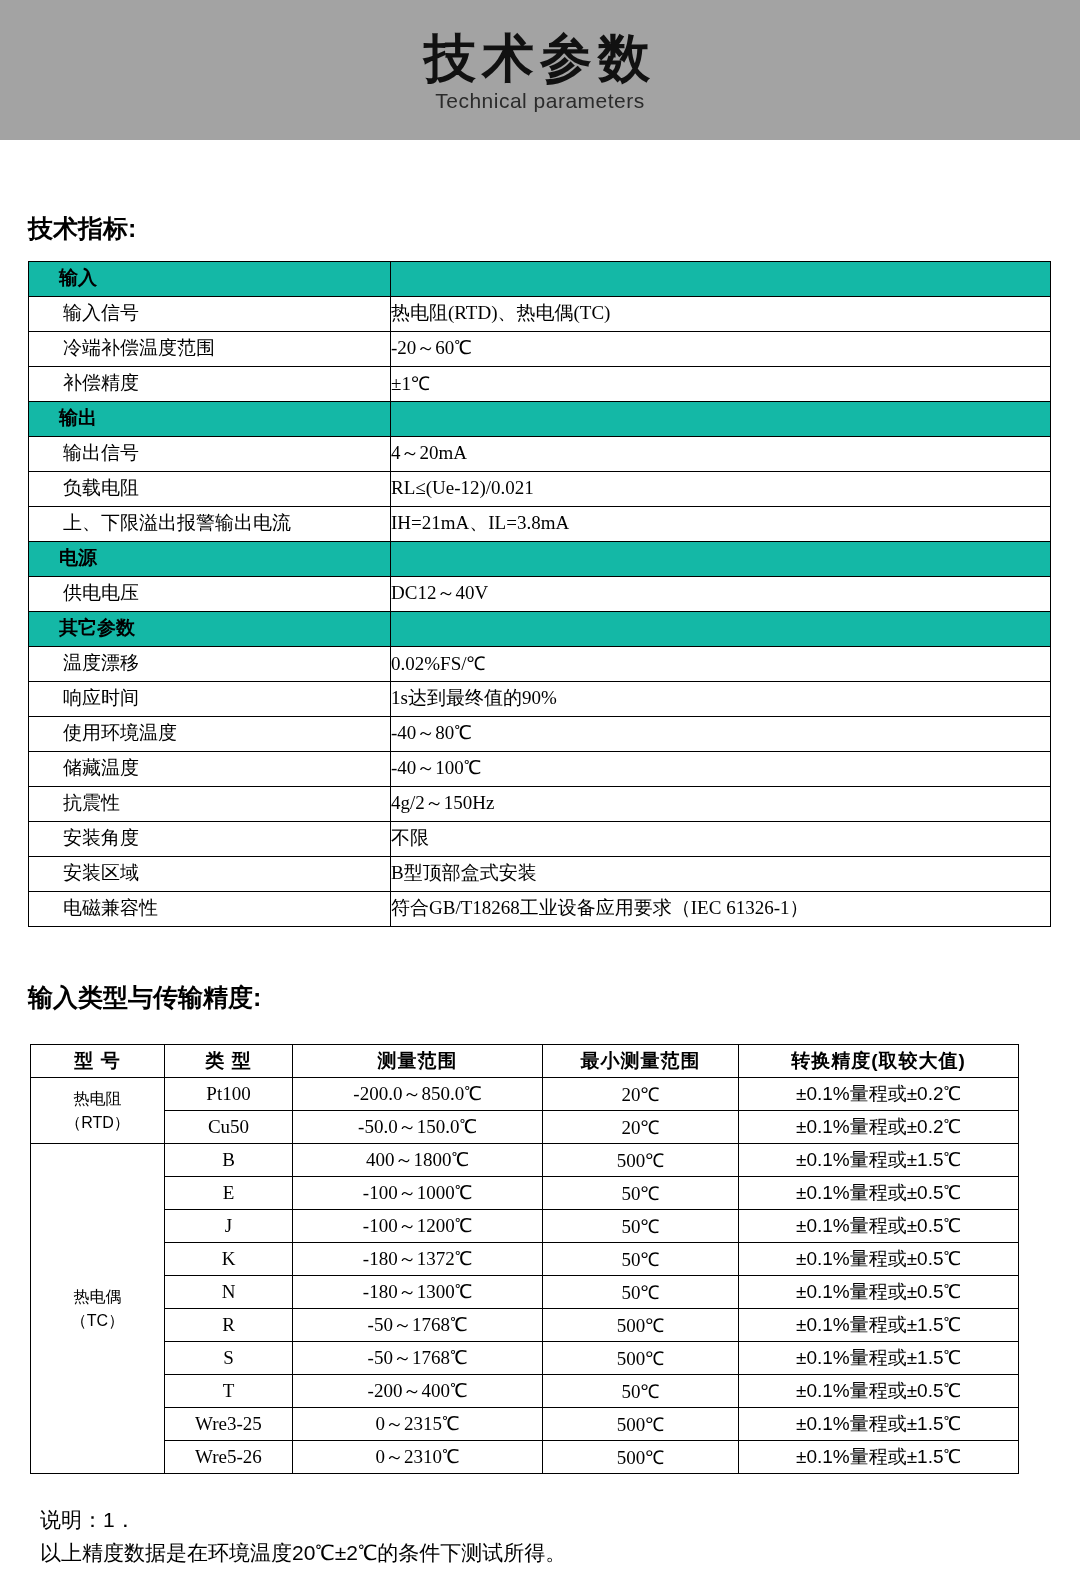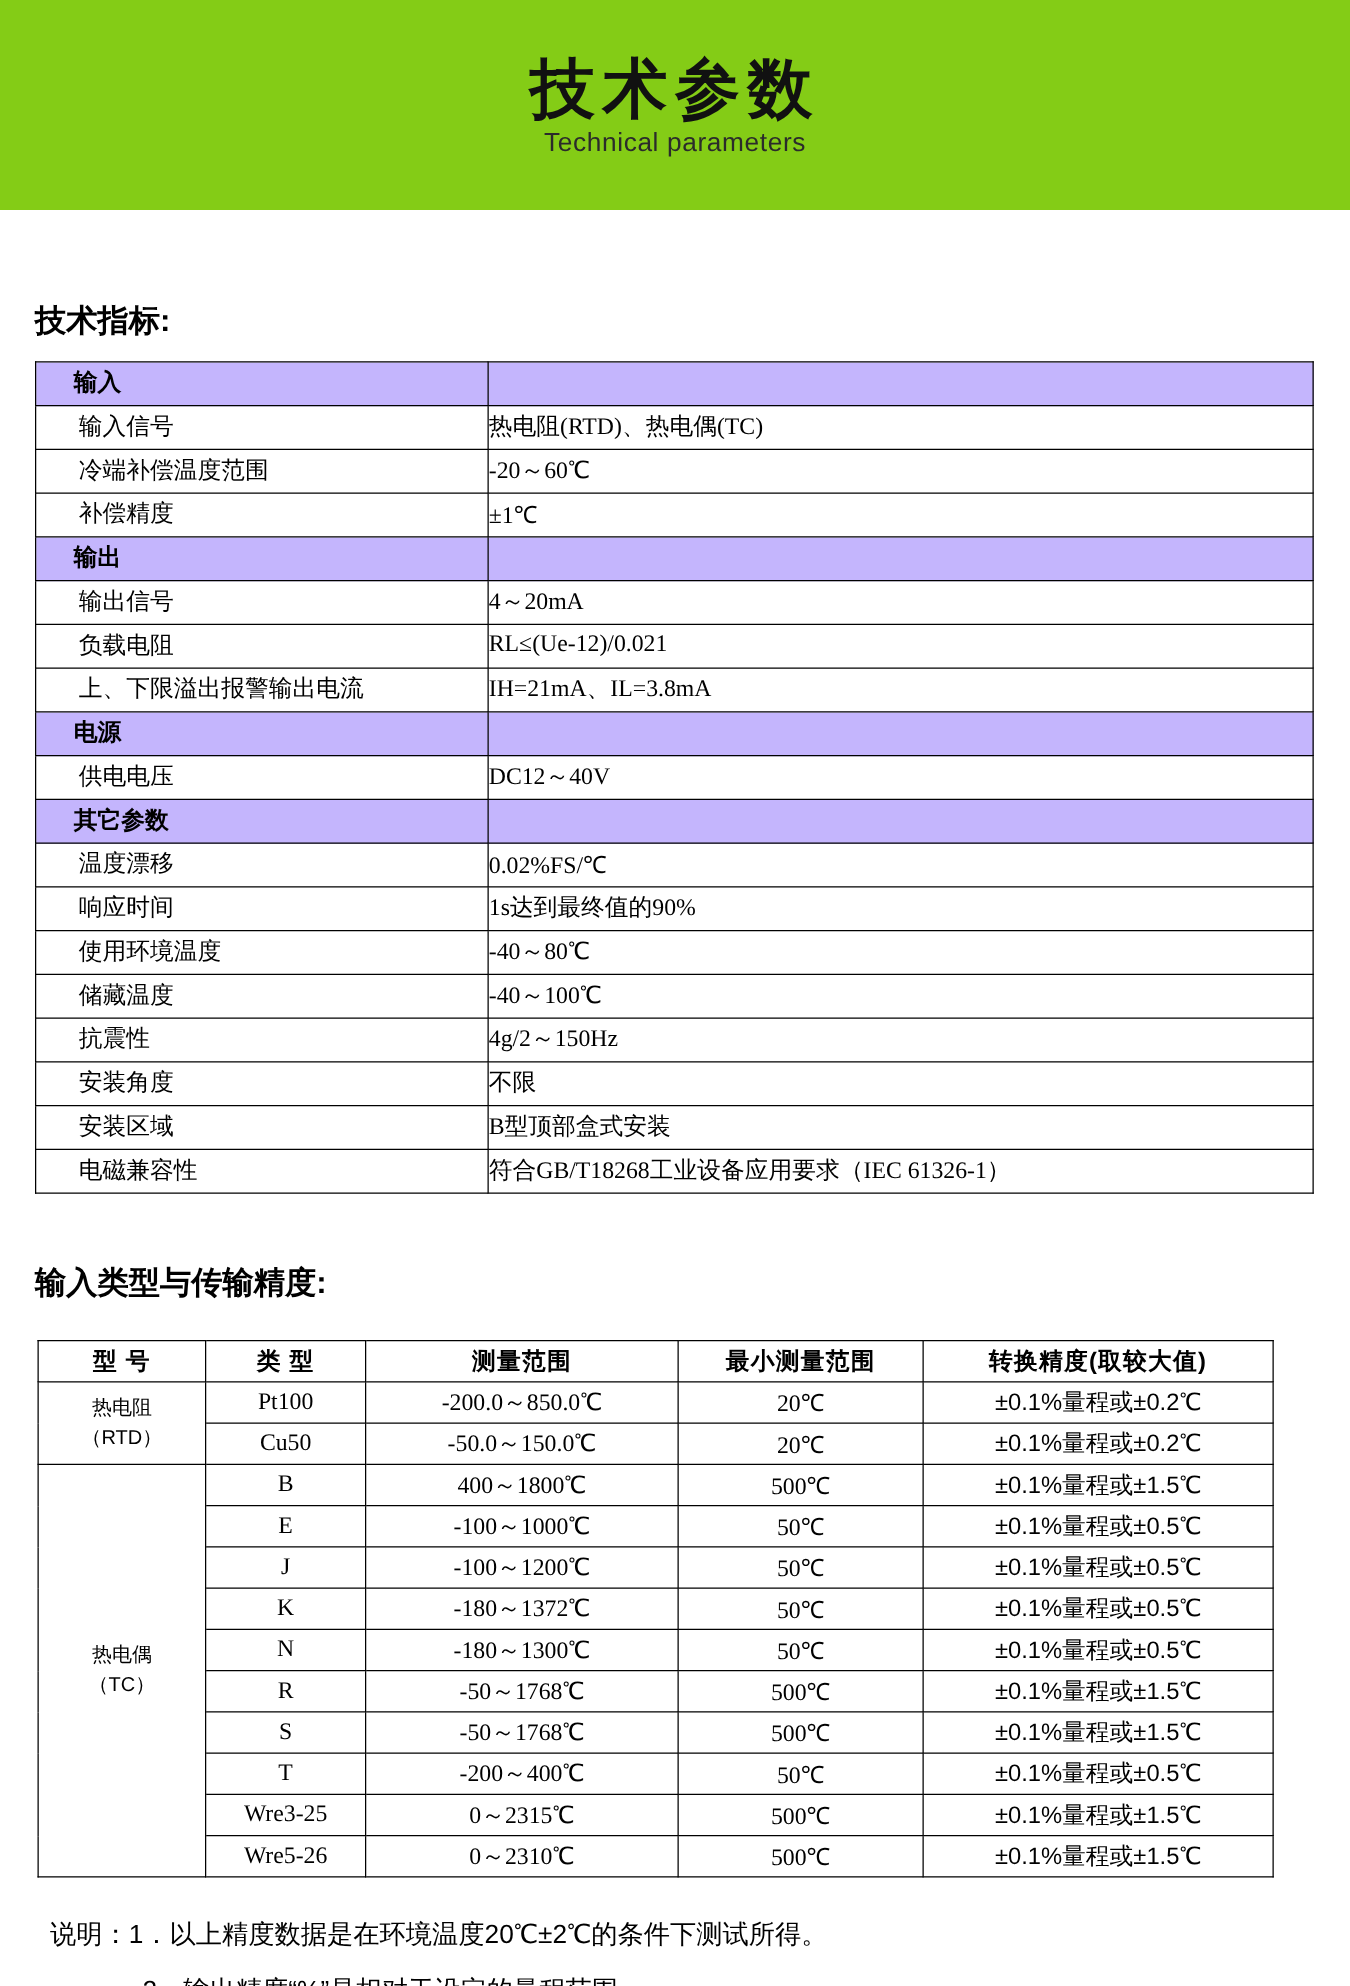--- a/index.html
+++ b/index.html
@@ -15,22 +15,22 @@
   }
   .page {
     position: relative;
     width: 1080px;
     min-height: 1589px;
     box-sizing: border-box;
   }
 
   
   .banner {
-    background: #84cc16;
-    height: 168px;
+    background: #a3a3a3;
+    height: 140px;
     display: flex;
     flex-direction: column;
     align-items: center;
     justify-content: center;
     padding-top: 4px;
     box-sizing: border-box;
   }
   .banner-title {
     font-size: 52px;
     font-weight: bold;
@@ -79,21 +79,21 @@
     vertical-align: middle;
   }
   .spec-table td.label {
     padding-left: 34px;
   }
   .spec-table td.value {
     font-family: "Liberation Serif", serif;
     font-size: 19px;
   }
   .spec-table tr.group td {
-    background: #c4b5fd;
+    background: #14b8a6;
     font-weight: bold;
   }
   .spec-table tr.group td.label {
     padding-left: 30px;
   }
 
   
   .io-table {
     width: 988px;
     margin-left: 30px;
@@ -129,20 +129,21 @@
   
   .notes {
     margin: 30px 0 0 0;
     padding: 0 0 40px 0;
   }
   .note {
     font-size: 21px;
     line-height: 1.55;
     color: #000;
     display: flex;
+    flex-direction: column;
   }
   .note .num {
     white-space: pre;
   }
   .note-1 { margin-left: 40px; }
   .note-2 { margin-left: 114px; margin-top: 12px; }
 </style>
 </head>
 <body>
 

